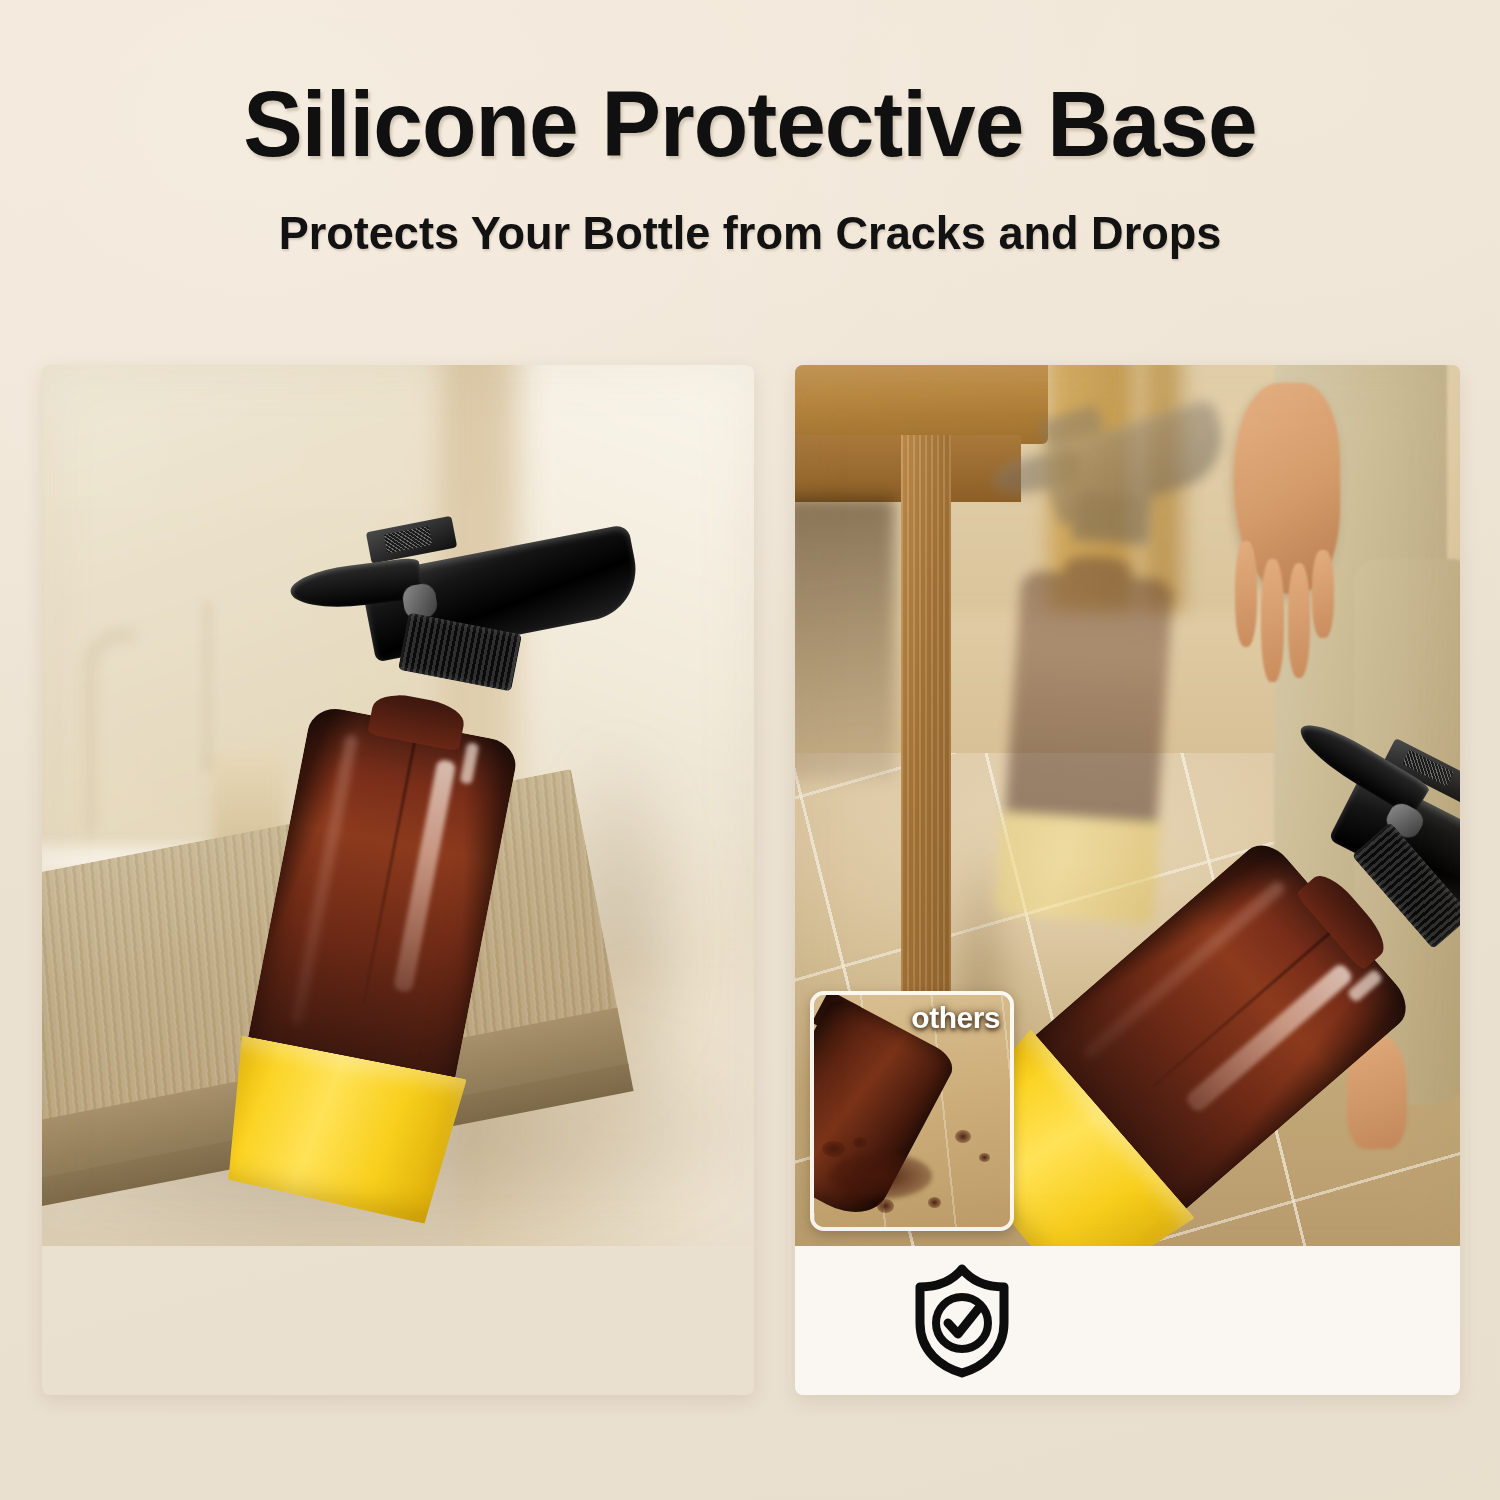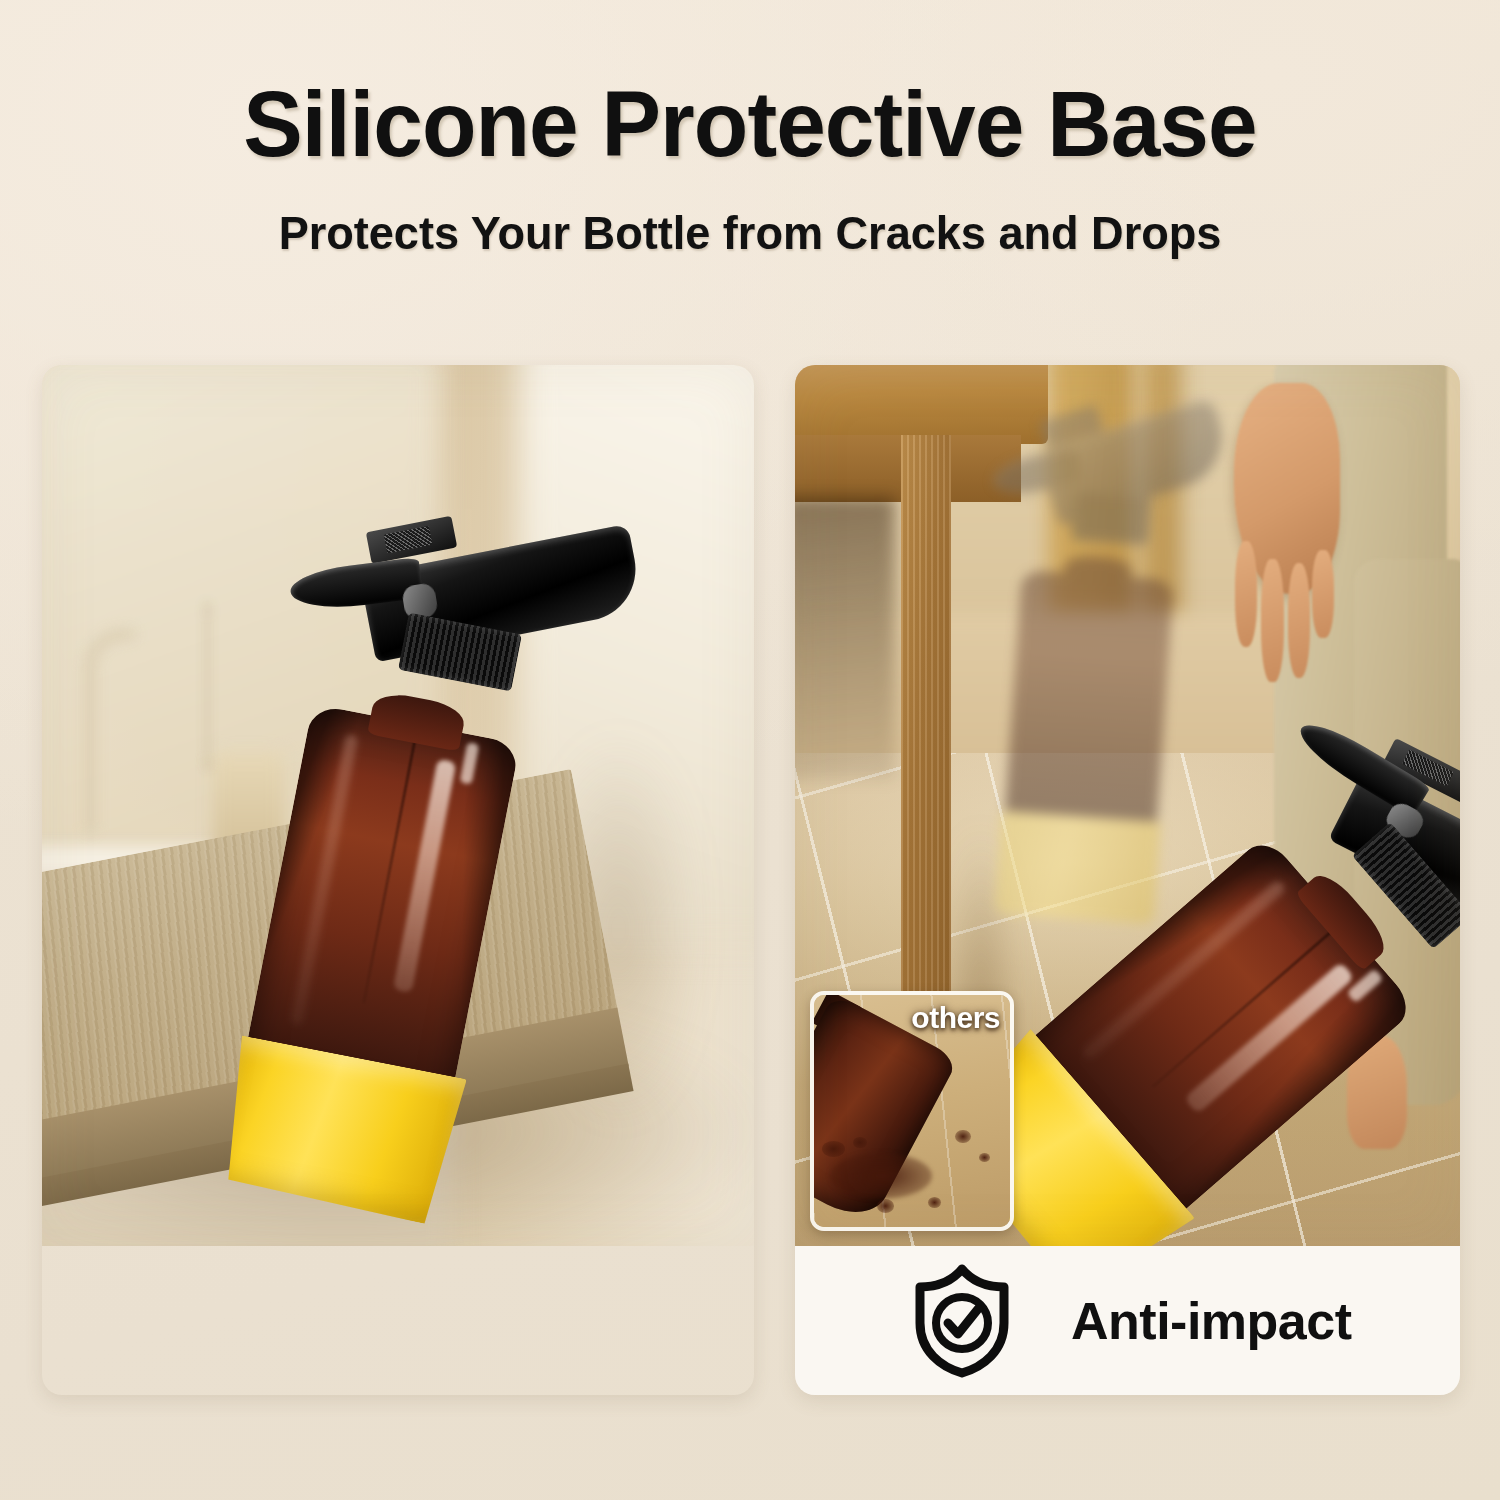--- a/index.html
+++ b/index.html
@@ -24,21 +24,21 @@
   }
   .subtitle{
     position:absolute;left:0;top:206px;width:1500px;text-align:center;
     font-size:46px;font-weight:700;color:#121212;letter-spacing:0px;
     transform:scaleX(0.98);
     text-shadow:1px 2px 2px rgba(120,100,70,.25);
     white-space:nowrap;
   }
 
   
-  .card{position:absolute;border-radius:20px;overflow:hidden;
+  .card{position:absolute;border-radius:8px;overflow:hidden;
         box-shadow:0 6px 18px rgba(120,100,70,.14);}
   #card-left{left:42px;top:365px;width:712px;height:1030px;}
   #card-right{left:795px;top:365px;width:665px;height:1030px;}
 
   .photo{position:absolute;left:0;top:0;right:0;height:881px;overflow:hidden;}
   .labelbar{position:absolute;left:0;right:0;bottom:0;height:149px;
             background:#faf7f2;display:flex;align-items:center;}
 
   
   .kitchen{position:absolute;inset:0;
@@ -379,17 +379,16 @@
     </div>
 
     <div class="labelbar">
       <div class="lb-icon" style="margin-left:92px;">
         <svg width="106" height="116" viewBox="0 0 106 116" aria-hidden="true">
           <path d="M53 6 C40 22 22 24 11 24 L11 60 C11 88 32 104 53 110 C74 104 95 88 95 60 L95 24 C84 24 66 22 53 6 Z" fill="none" stroke="#0d0d0d" stroke-width="9" stroke-linejoin="round"></path>
           <circle cx="53" cy="60" r="26" fill="none" stroke="#0d0d0d" stroke-width="8"></circle>
           <path d="M39 60 L49 71 L69 46" fill="none" stroke="#0d0d0d" stroke-width="9" stroke-linecap="round" stroke-linejoin="round"></path>
         </svg>
       </div>
-      <div class="lb-text">Anti-impact</div>
     </div>
   </div>
 
 </div>
 
 </body></html>

